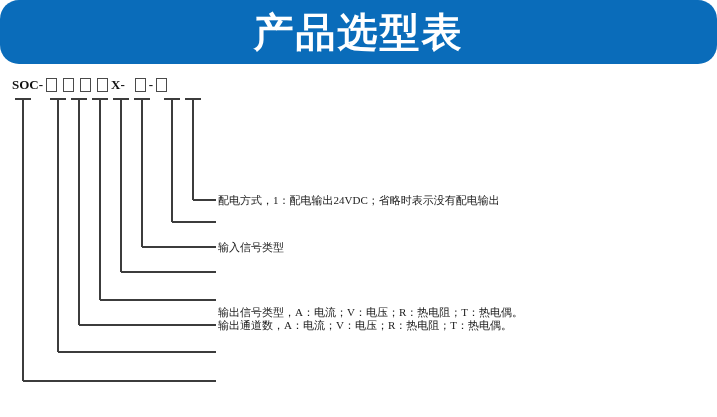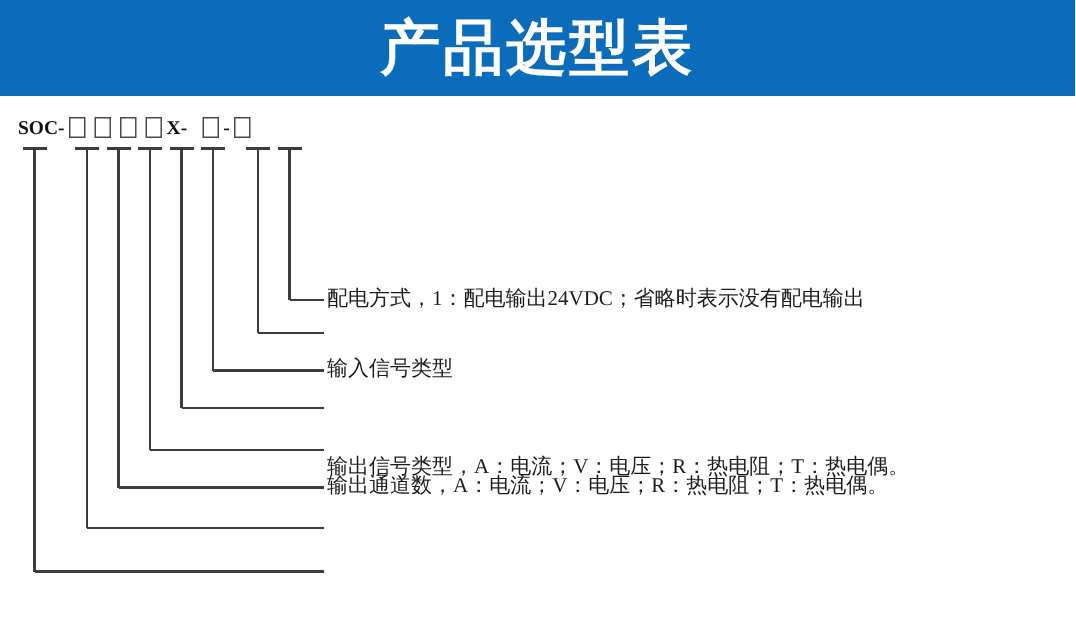--- a/index.html
+++ b/index.html
@@ -22,20 +22,21 @@
   #header-banner {
     position: absolute;
     left: 0;
     top: 0;
     width: 717px;
     height: 64px;
     background: #0a6cba;
     display: flex;
     align-items: center;
     justify-content: center;
+    border-radius: 19px;
   }
   #header-title {
     color: #ffffff;
     font-family: "Liberation Sans", "DejaVu Sans", sans-serif;
     font-size: 40px;
     font-weight: 700;
     letter-spacing: 2px;
     line-height: 1;
     white-space: nowrap;
   }
@@ -82,21 +83,21 @@
   }
 
   
   .desc-row {
     position: absolute;
     left: 218px;
     height: 22px;
     display: flex;
     align-items: center;
     font-family: "Liberation Serif", "DejaVu Serif", serif;
-    font-size: 14px;
+    font-size: 11px;
     color: #1a1a1a;
     white-space: nowrap;
     line-height: 1;
   }
 </style>
 </head>
 <body>
 
 <div id="page">
 

